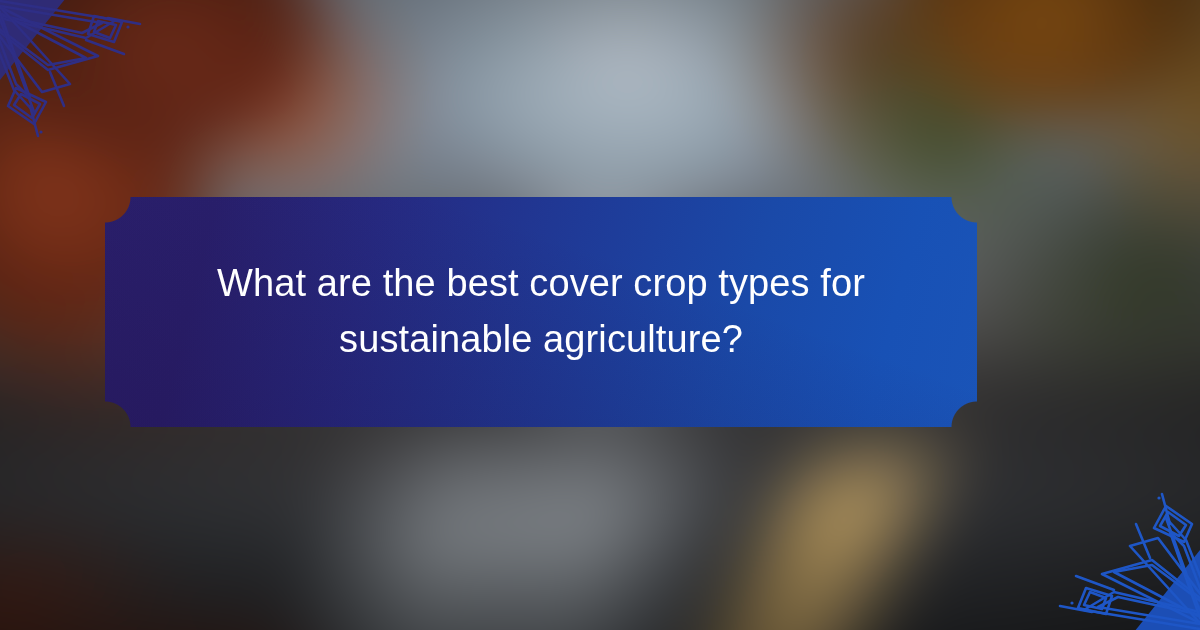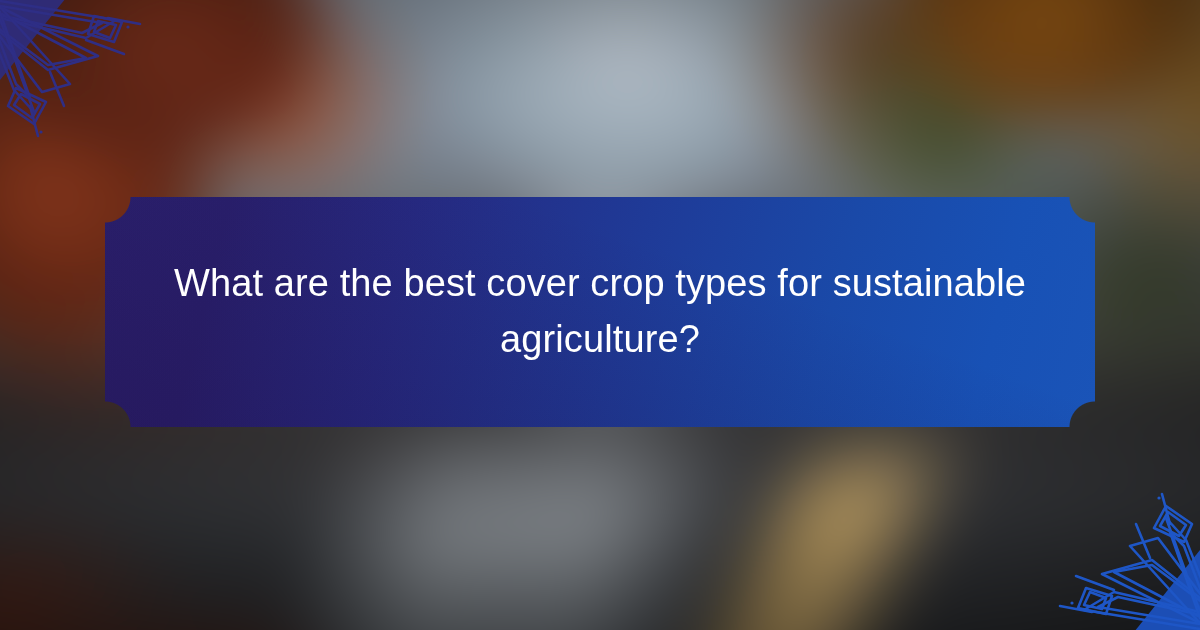--- a/index.html
+++ b/index.html
@@ -104,21 +104,21 @@
   }
   .ornament.tl { top: -6px;    left: -10px; }
   .ornament.br { bottom: -6px; right: -10px; transform: rotate(180deg); }
   .ornament svg { display: block; width: 100%; height: 100%; overflow: visible; }
 
   
   .card {
     position: absolute;
     left: 105px;
     top: 197px;
-    width: 990px;
+    width: 872px;
     height: 230px;
     background: linear-gradient(104deg,
       #2b2170 0%,
       #29206e 12%,
       #262a82 30%,
       #1f3a97 52%,
       #1a49a8 72%,
       #1851b5 88%,
       #1a54b8 100%);
     box-sizing: border-box;

